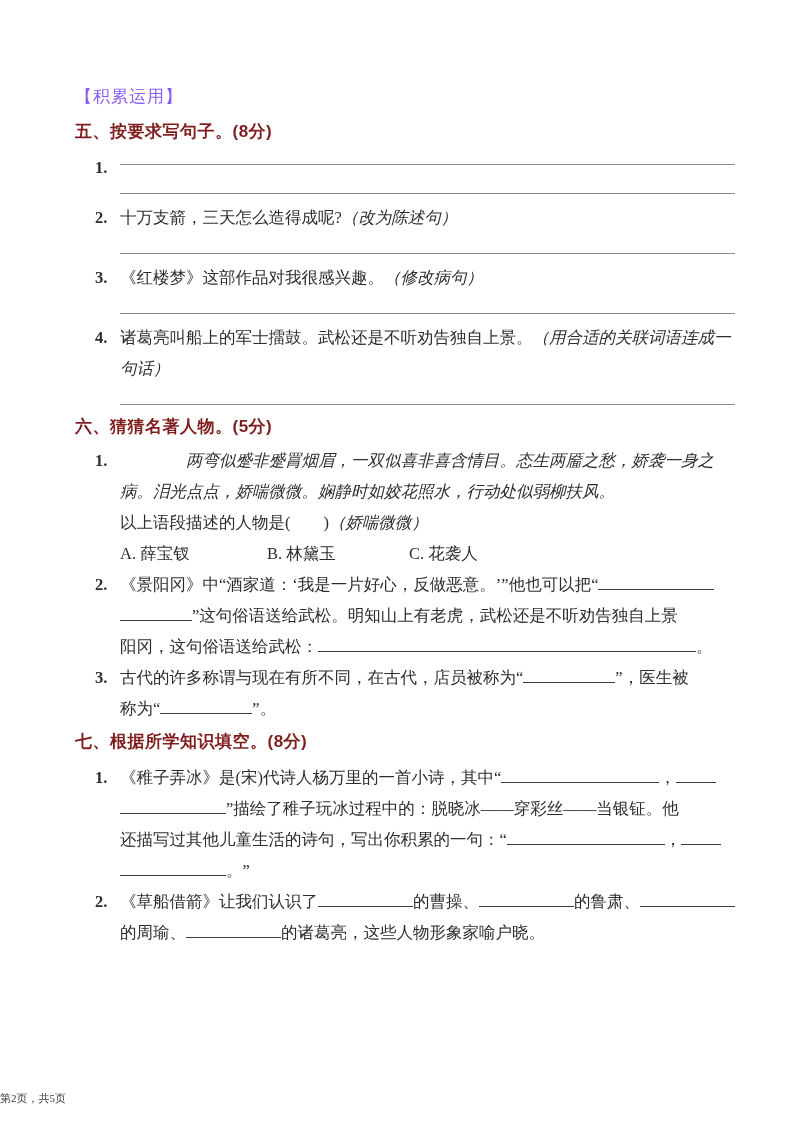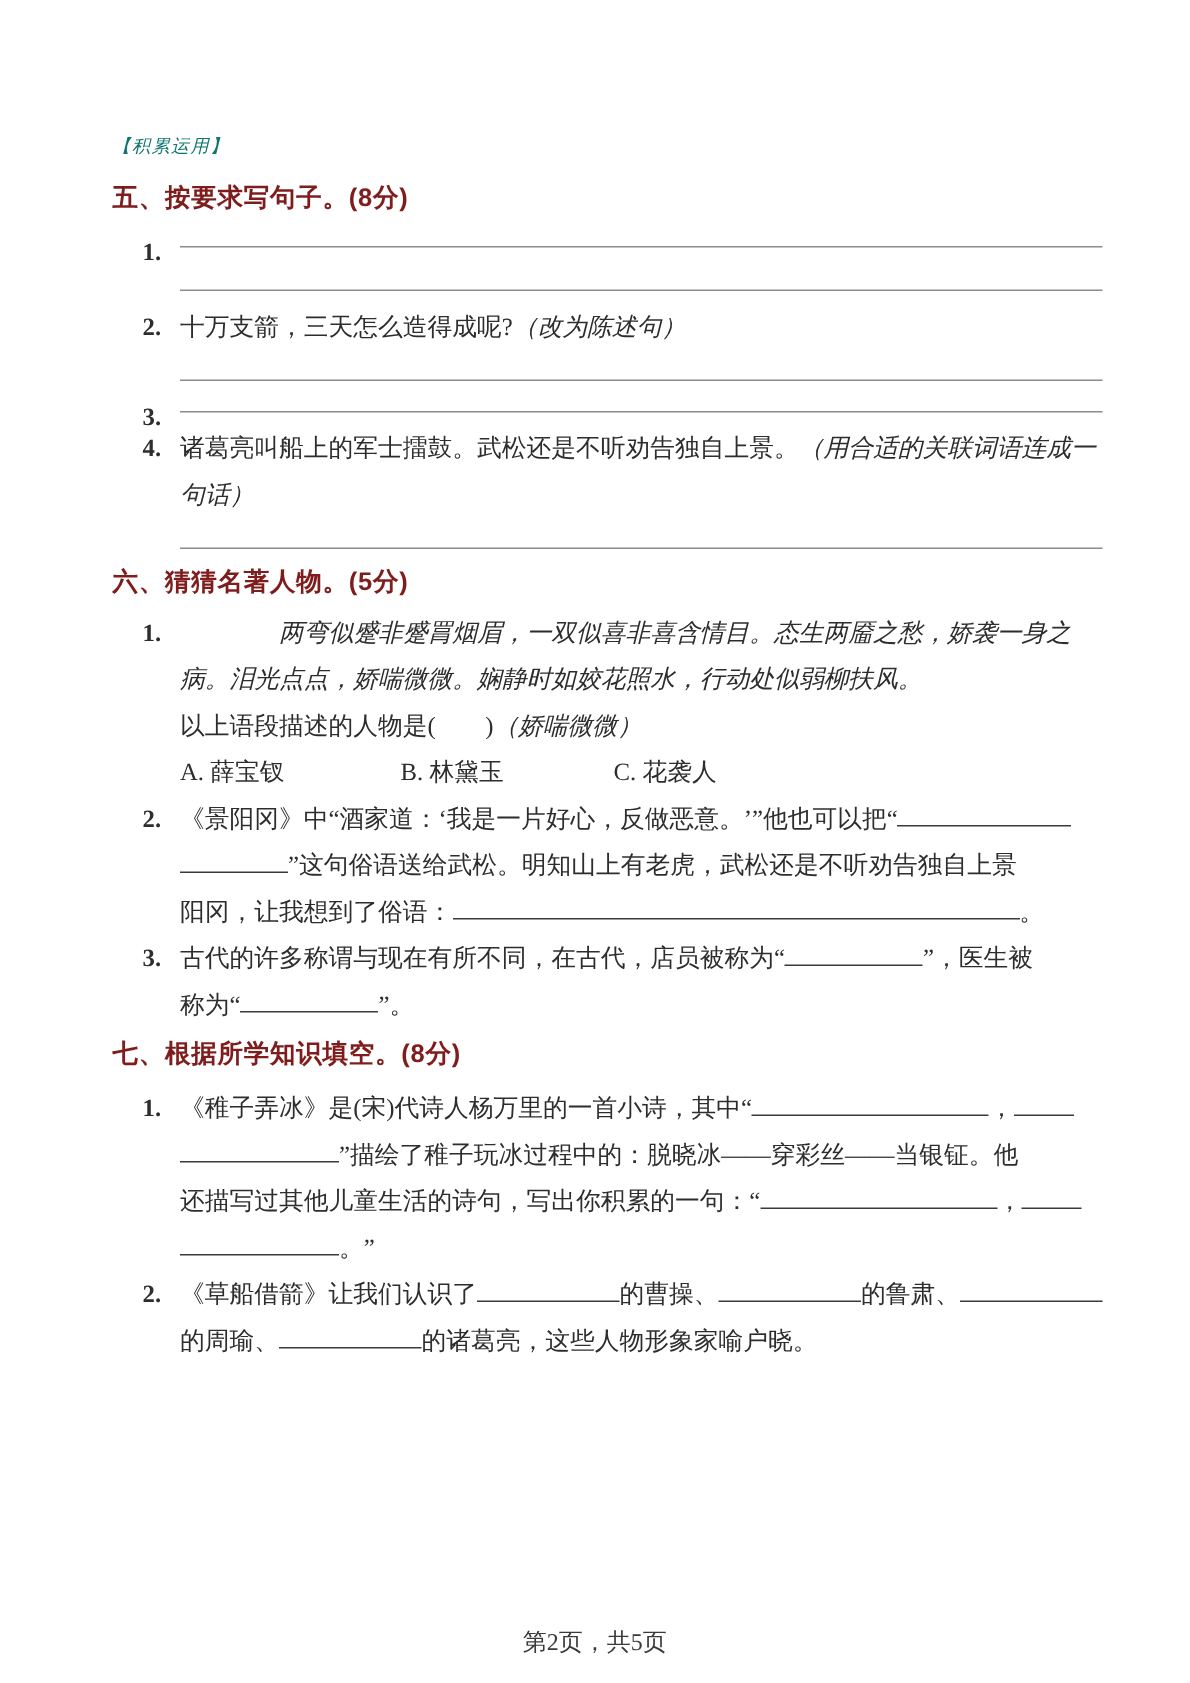--- a/index.html
+++ b/index.html
@@ -6,21 +6,21 @@
   .page {
     position:relative;
     width:793px; height:1122px;
     background:#ffffff;
     overflow:hidden;
     font-family:"Liberation Serif", serif;
     color:#2d2d2d;
     font-size:16.5px;
   }
   .content { position:absolute; left:75px; top:86px; width:660px; }
-  .tag { color:#0f766e; font-size:12px; line-height:22px; letter-spacing:1px;font-style:italic; }
+  .tag { color:#8b5cf6; font-size:17px; line-height:22px; letter-spacing:1px; }
   .sec-title {
     font-family:"Liberation Sans", sans-serif;
     font-weight:700; color:#7f1d1d;
     font-size:17px; line-height:24px; letter-spacing:0.5px;
   }
   .item { position:relative; padding-left:45px; line-height:31px; }
   .item > .num { position:absolute; left:20px; top:0; font-weight:700; }
   .kai { font-style:italic; }
   .excerpt { text-indent:4em; }
   .blank { display:inline-block; height:1em; border-bottom:1px solid #3a3a3a; }
@@ -31,21 +31,21 @@
   .opt-c { flex:1; }
   .mt0 { margin-top:0; }
   .mt6 { margin-top:6px; }
   .mt8 { margin-top:8px; }
   .mt10 { margin-top:10px; }
   .mt12 { margin-top:12px; }
   .mt20 { margin-top:20px; }
   .mt28 { margin-top:28px; }
   .footer {
     position:absolute; left:0; right:0; bottom:16px;
-    text-align:center; font-size:16px; color:#3a3a3a;
+    text-align:left; font-size:11px; color:#3a3a3a;
   }
 </style>
 </head>
 <body>
 
 <div class="page">
   <div class="content">
 
     <div class="tag">【积累运用】</div>
 
@@ -58,20 +58,21 @@
     <div class="ans-line mt28"></div>
 
     <div class="item mt8">
       <span class="num">2.</span>
       <span><span>十万支箭，三天怎么造得成呢?</span><span class="kai">（改为陈述句）</span></span>
     </div>
     <div class="ans-line mt20"></div>
 
     <div class="item mt8">
       <span class="num">3.</span>
+      <span><span>《红楼梦》这部作品对我很感兴趣。</span><span class="kai">（修改病句）</span></span>
     </div>
     <div class="ans-line mt20"></div>
 
     <div class="item mt8">
       <span class="num">4.</span>
       <span><span>诸葛亮叫船上的军士擂鼓。武松还是不听劝告独自上景。</span><span class="kai">（用合适的关联词语连成一句话）</span></span>
     </div>
     <div class="ans-line mt20"></div>
 
     <div class="sec-title mt10">六、猜猜名著人物。(5分)</div>
@@ -82,21 +83,21 @@
       <div><span>以上语段描述的人物是(　　)</span><span class="kai">（娇喘微微）</span></div>
       <div class="options">
         <span class="opt-a">A. 薛宝钗</span>
         <span class="opt-b">B. 林黛玉</span>
         <span class="opt-c">C. 花袭人</span>
       </div>
     </div>
 
     <div class="item mt0">
       <span class="num">2.</span>
-      <span><span>《景阳冈》中“酒家道：‘我是一片好心，反做恶意。’”他也可以把“</span><span class="blank" style="width: 116px;"></span><br><span class="blank" style="width: 72px;"></span><span>”这句俗语送给武松。明知山上有老虎，武松还是不听劝告独自上景</span><br><span>阳冈，让我想到了俗语：</span><span class="blank" style="width: 378px;"></span><span>。</span></span>
+      <span><span>《景阳冈》中“酒家道：‘我是一片好心，反做恶意。’”他也可以把“</span><span class="blank" style="width: 116px;"></span><br><span class="blank" style="width: 72px;"></span><span>”这句俗语送给武松。明知山上有老虎，武松还是不听劝告独自上景</span><br><span>阳冈，这句俗语送给武松：</span><span class="blank" style="width: 378px;"></span><span>。</span></span>
     </div>
 
     <div class="item mt0">
       <span class="num">3.</span>
       <span><span>古代的许多称谓与现在有所不同，在古代，店员被称为“</span><span class="blank" style="width: 92px;"></span><span>”，医生被</span><br><span>称为“</span><span class="blank" style="width: 92px;"></span><span>”。</span></span>
     </div>
 
     <div class="sec-title mt6">七、根据所学知识填空。(8分)</div>
 
     <div class="item mt8">

